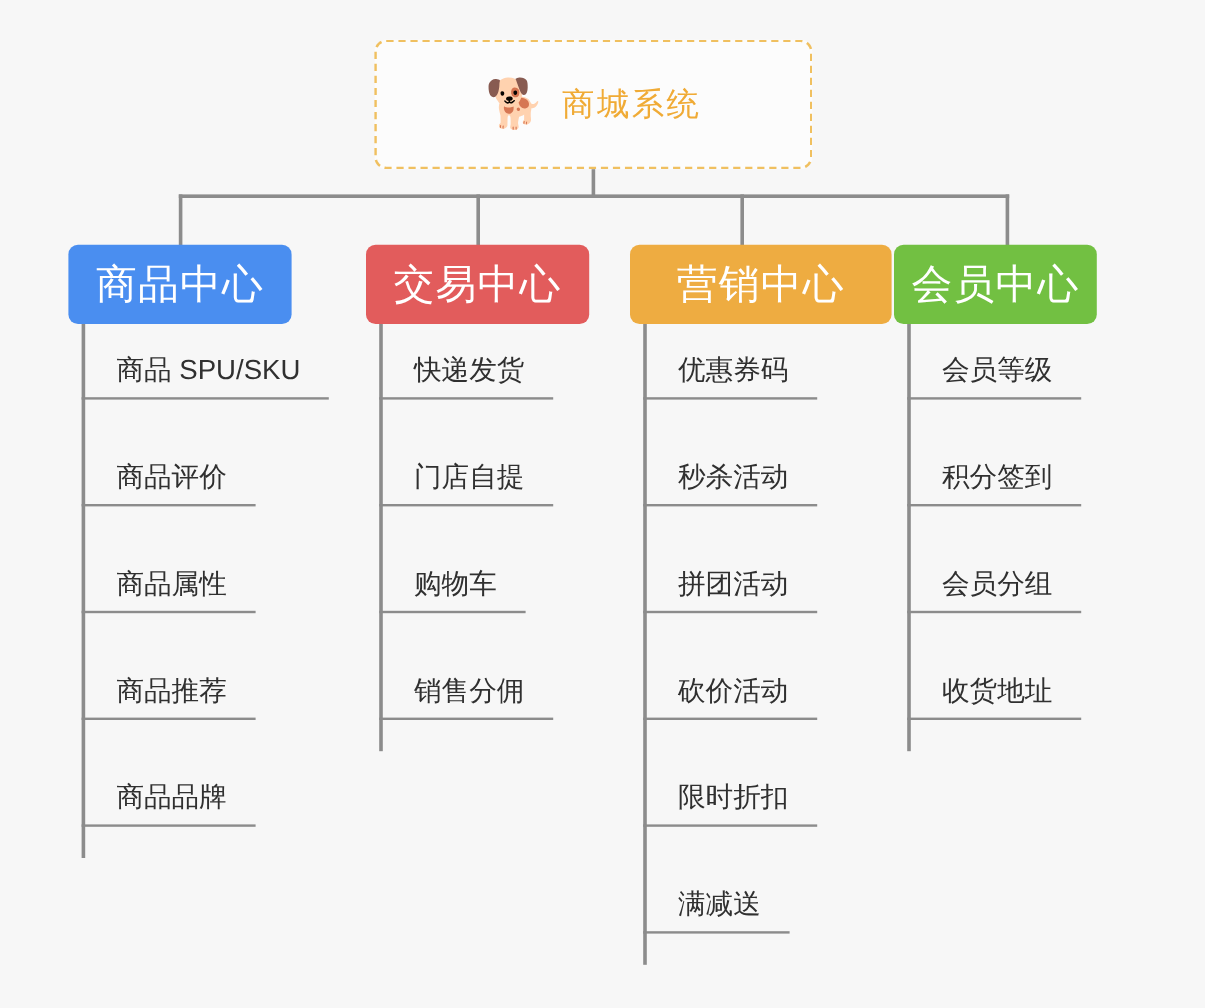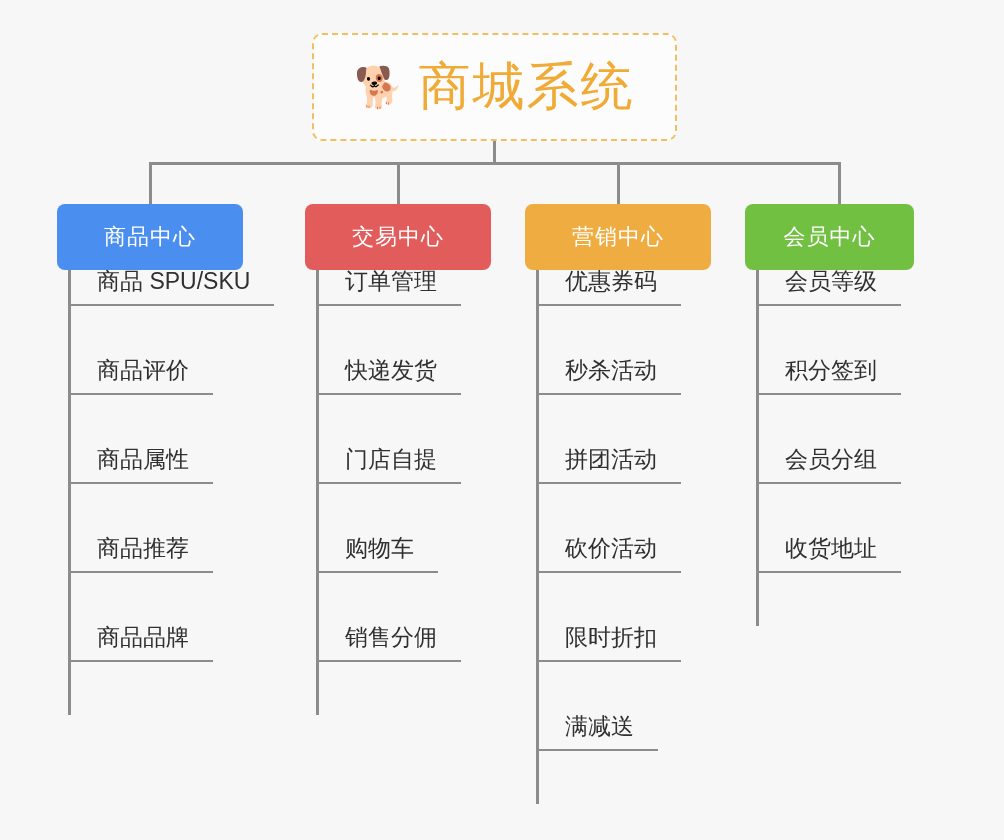--- a/index.html
+++ b/index.html
@@ -36,21 +36,21 @@
     justify-content: center;
     gap: 14px;
   }
   .root-emoji {
     font-size: 40px;
     line-height: 1;
     display: block;
     filter: saturate(1.05);
   }
   .root-title {
-    font-size: 52px;
+    font-size: 27px;
     color: #f0ab36;
     letter-spacing: 2px;
     white-space: nowrap;
   }
 
   
   .conn {
     position: absolute;
     background: #8c8c8c;
   }
@@ -63,21 +63,21 @@
     top: 204px;
   }
   .branch-header {
     box-sizing: border-box;
     height: 66px;
     border-radius: 8px;
     display: flex;
     align-items: center;
     justify-content: center;
     color: #ffffff;
-    font-size: 22px;
+    font-size: 34px;
     letter-spacing: 1px;
   }
 
   .leaf-list {
     position: relative;
     margin-top: 0;
     padding-top: 0;
   }
   
   .leaf-list::before {
@@ -87,42 +87,42 @@
     top: 0;
     bottom: 0;
     width: 3px;
     background: #8c8c8c;
   }
 
   .leaf-item {
     position: relative;
     height: 89px;
     display: flex;
-    align-items: flex-start;
+    align-items: center;
     padding-left: 11px;
     box-sizing: border-box;
   }
   .leaf-text {
     font-size: 23px;
     color: #303030;
     line-height: 1;
     padding: 0 24px 11px 29px;
     border-bottom: 2px solid #8c8c8c;
     white-space: nowrap;
   }
 
   
   #branch-0 { left: 57px;  }
   #branch-1 { left: 305px; }
   #branch-2 { left: 525px; }
   #branch-3 { left: 745px; }
 
   #branch-0 .branch-header { width: 186px; }
   #branch-1 .branch-header { width: 186px; }
-  #branch-2 .branch-header { width: 186px; }
+  #branch-2 .branch-header { width: 218px; }
   #branch-3 .branch-header { width: 169px; }
 </style>
 </head>
 <body>
 
 <div id="mindmap">
 
   <div class="root-node">
     <span class="root-emoji">🐕</span>
     <span class="root-title">商城系统</span>
@@ -157,23 +157,20 @@
       </div>
     </div>
   </div>
 
   <div class="branch" id="branch-1">
     <div class="branch-header" style="background:#e25c5c">
       <span>交易中心</span>
     </div>
     <div class="leaf-list">
       <div class="leaf-item">
-        <span class="leaf-text">订单管理</span>
-      </div>
-      <div class="leaf-item">
         <span class="leaf-text">快递发货</span>
       </div>
       <div class="leaf-item">
         <span class="leaf-text">门店自提</span>
       </div>
       <div class="leaf-item">
         <span class="leaf-text">购物车</span>
       </div>
       <div class="leaf-item">
         <span class="leaf-text">销售分佣</span>

